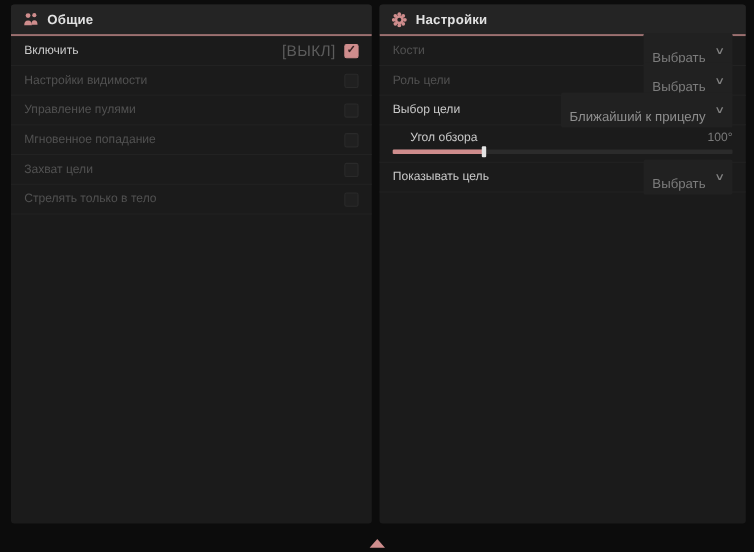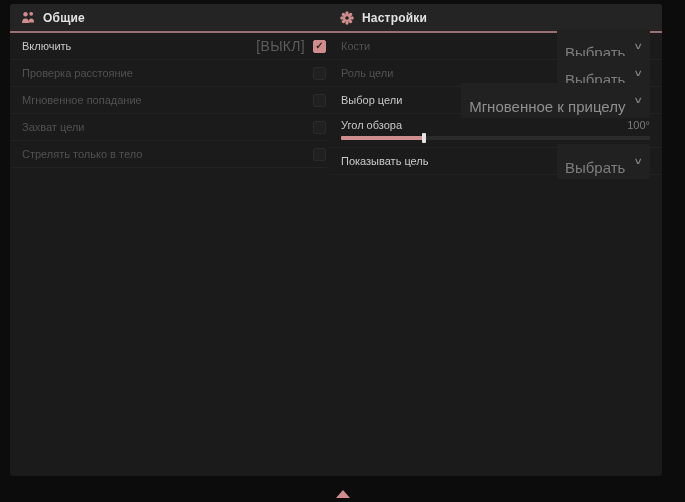--- a/index.html
+++ b/index.html
@@ -2,21 +2,21 @@
 <html><head>
 <meta charset="utf-8">
 <style>
   html,body{margin:0;padding:0;}
   body{
     width:685px;height:502px;background:#0c0c0c;position:relative;overflow:hidden;
     font-family:"Liberation Sans",sans-serif;-webkit-font-smoothing:antialiased;
   }
   .panel{position:absolute;top:4px;height:472px;background:#1b1b1b;border-radius:3px;}
   .panel-left{left:10px;width:328px;}
-  .panel-right{left:329px;width:333px;}
+  .panel-right{left:345px;width:333px;}
   .panel-header{
     height:27px;display:flex;align-items:center;gap:8px;padding:0 11px;
     background:#242424;border-bottom:2px solid #9c7070;border-radius:3px 3px 0 0;
   }
   .panel-title{color:#e2e2e2;font-size:12px;font-weight:bold;letter-spacing:.2px;}
   .hicon{display:flex;align-items:center;}
   .row{
     display:flex;align-items:center;justify-content:space-between;
     height:26px;padding:0 12px;border-bottom:1px solid #222222;
   }
@@ -30,25 +30,25 @@
     background:#202020;border:1px solid #323232;
     display:flex;align-items:center;justify-content:center;
   }
   .cb.checked{background:#cf8d8d;border-color:#cf8d8d;color:#3b2424;font-size:10px;font-weight:bold;}
   .cb.checked::after{content:"✓";line-height:1;}
   .cb.faint{border-color:#2a2a2a;}
   .dd{
     display:flex;align-items:center;gap:10px;background:#212121;
     padding:3px 8px;border-radius:2px;cursor:pointer;
   }
-  .dd-value{color:#7d7d7d;font-size:15px;margin-top:12px;}
+  .dd-value{color:#7d7d7d;font-size:12px;margin-top:12px;}
   .dd-value.sel{color:#8f8f8f;}
   .chev{color:#828282;font-size:9px;transform:scaleX(1.5);line-height:1;}
   .slider-block{padding:3px 12px 4px 12px;border-bottom:1px solid #222222;}
-  .slider-head{display:flex;align-items:center;justify-content:space-between;height:16px;}
+  .slider-head{display:flex;align-items:center;justify-content:space-between;height:16px;margin-left:16px;}
   .slider-value{color:#7a7a7a;font-size:11px;}
   .slider-track{position:relative;height:4px;background:#2b2b2b;margin:3px 0 3px 0;border-radius:1px;cursor:pointer;}
   .slider-fill{position:relative;height:100%;background:#cf8d8d;border-radius:1px;}
   .slider-thumb{
     position:absolute;right:-2px;top:-3px;width:4px;height:10px;
     background:#e3e3e3;border-radius:1px;cursor:ew-resize;
   }
   .cursor-hint{
     position:absolute;left:336px;top:490px;width:0;height:0;
     border-left:7px solid transparent;border-right:7px solid transparent;
@@ -73,24 +73,28 @@
 
   <div class="row">
     <span class="lbl bright">Включить</span>
     <span class="row-right">
       <span class="state">[ВЫКЛ]</span>
       <span class="cb checked"></span>
     </span>
   </div>
 
   <div class="row">
-    <span class="lbl dim">Проверка расстояние</span>
+    <span class="lbl dim">Настройки видимости</span>
     <span class="cb faint"></span>
   </div>
 
+  <div class="row">
+    <span class="lbl dim">Управление пулями</span>
+    <span class="cb faint"></span>
+  </div>
 
   <div class="row">
     <span class="lbl dim">Мгновенное попадание</span>
     <span class="cb faint"></span>
   </div>
 
   <div class="row">
     <span class="lbl dim">Захват цели</span>
     <span class="cb faint"></span>
   </div>
@@ -134,21 +138,21 @@
     <span class="lbl dim">Роль цели</span>
     <span class="dd">
       <span class="dd-value">Выбрать</span>
       <span class="chev">∨</span>
     </span>
   </div>
 
   <div class="row">
     <span class="lbl bright">Выбор цели</span>
     <span class="dd">
-      <span class="dd-value sel">Мгновенное к прицелу</span>
+      <span class="dd-value sel">Ближайший к прицелу</span>
       <span class="chev">∨</span>
     </span>
   </div>
 
   <div class="slider-block">
     <div class="slider-head">
       <span class="lbl bright">Угол обзора</span>
       <span class="slider-value">100°</span>
     </div>
     <div class="slider-track">

